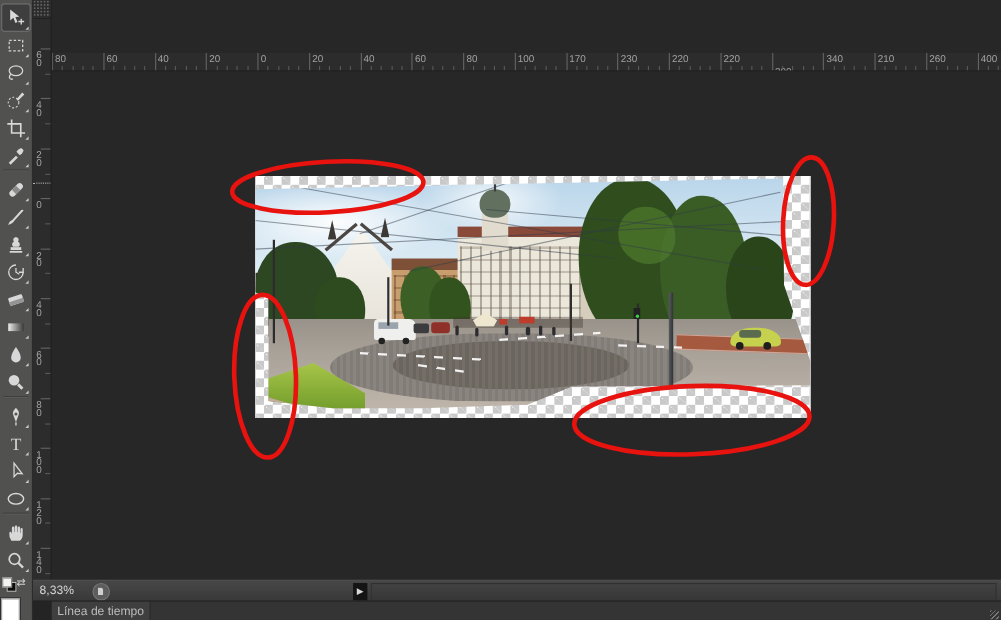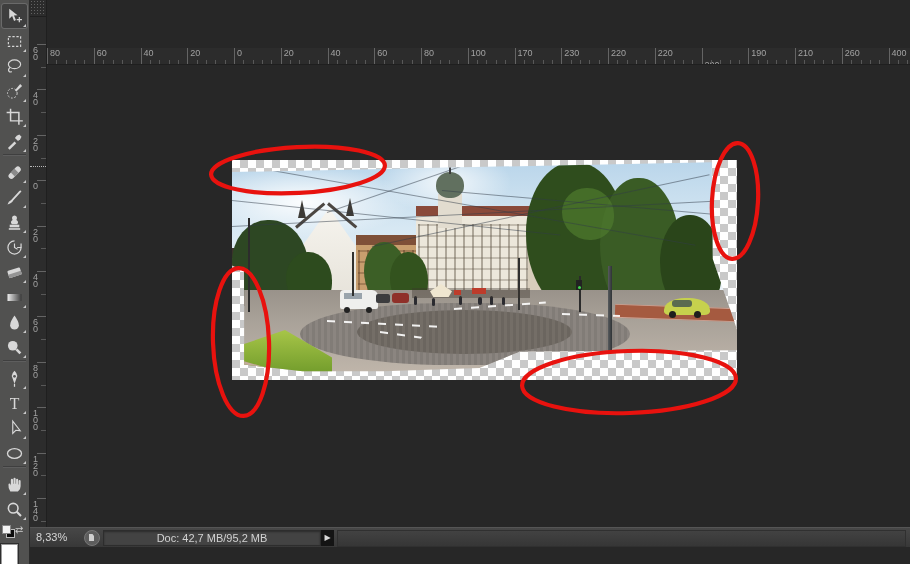--- a/index.html
+++ b/index.html
@@ -315,21 +315,21 @@
       <div class="tickVm" style="left:627.5px"></div>
       <div class="tickVm" style="left:636.8px"></div>
       <div class="tickVm" style="left:646.1px"></div>
       <div class="tickV" style="left:655.5px"></div>
       <span class="rlbl" style="left:658.5px;top:13px">200</span>
       <div class="tickVm" style="left:664.9px"></div>
       <div class="tickVm" style="left:674.2px"></div>
       <div class="tickVm" style="left:683.5px"></div>
       <div class="tickVm" style="left:692.9px"></div>
       <div class="tickV" style="left:702.25px"></div>
-      <span class="rlbl" style="left:705.25px;top:1px">190</span>
+      <span class="rlbl" style="left:705.25px;top:1px">340</span>
       <div class="tickVm" style="left:711.6px"></div>
       <div class="tickVm" style="left:721.0px"></div>
       <div class="tickVm" style="left:730.3px"></div>
       <div class="tickVm" style="left:739.6px"></div>
       <div class="tickV" style="left:749px"></div>
       <span class="rlbl" style="left:752px;top:1px">210</span>
       <div class="tickVm" style="left:758.4px"></div>
       <div class="tickVm" style="left:767.7px"></div>
       <div class="tickVm" style="left:777.0px"></div>
       <div class="tickVm" style="left:786.4px"></div>
@@ -474,21 +474,26 @@
   <svg id="annot" width="910" height="564">
       <ellipse cx="298" cy="170" rx="87" ry="23" transform="rotate(-3 298 170)" fill="none" stroke="#e8120e" stroke-width="4.2"></ellipse>
       <ellipse cx="735" cy="201" rx="23" ry="58" transform="rotate(3 735 201)" fill="none" stroke="#e8120e" stroke-width="4.2"></ellipse>
       <ellipse cx="241" cy="342" rx="28" ry="74" transform="rotate(-2 241 342)" fill="none" stroke="#e8120e" stroke-width="4.2"></ellipse>
       <ellipse cx="629" cy="382" rx="107" ry="31" transform="rotate(-2 629 382)" fill="none" stroke="#e8120e" stroke-width="4.2"></ellipse>
     </svg>
 
   <div id="status">
     <div id="zoom-field">8,33%</div>
     <div id="status-icon"></div>
-    <div id="doc-field">Doc: 42,7 MB/95,2 MB</div>
     <div id="status-arrow">
         <span>▶</span>
       </div>
     <div id="status-rest"></div>
   </div>
 
+  <div id="timeline">
+    <div id="tl-corner"></div>
+    <div id="tl-tab">Línea de tiempo</div>
+    <div id="tl-rest"></div>
+    <div id="grip"></div>
+  </div>
 
 </div>
 
 </body></html>

